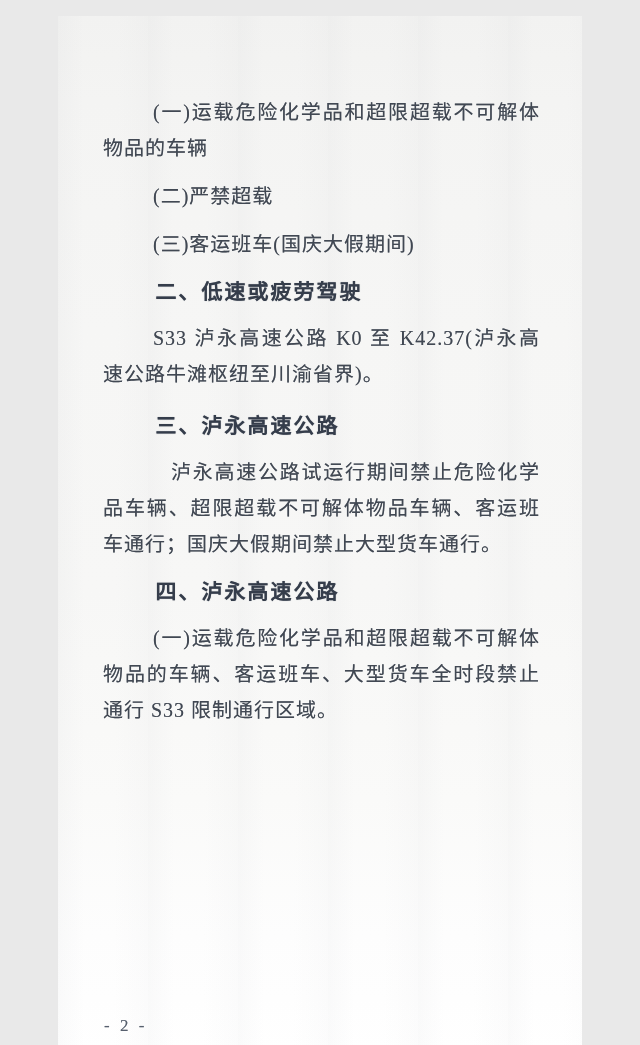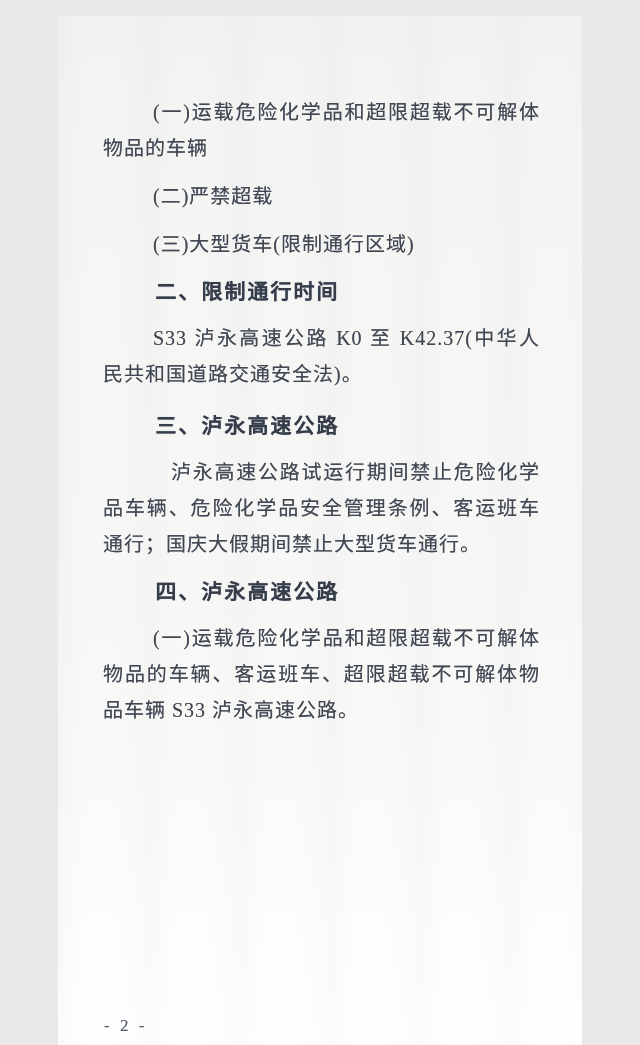--- a/index.html
+++ b/index.html
@@ -72,27 +72,27 @@
   }
 </style>
 </head>
 <body>
 
 <div class="page">
   <div class="content">
 
     <div class="block">(一)运载危险化学品和超限超载不可解体物品的车辆</div>
     <div class="block">(二)严禁超载</div>
-    <div class="block">(三)大型货车(限制通行区域)</div>
+    <div class="block">(三)客运班车(国庆大假期间)</div>
 
-    <div class="block heading">二、限制通行时间</div>
-    <div class="block mb16">S33 泸永高速公路 K0 至 K42.37(中华人民共和国道路交通安全法)。</div>
+    <div class="block heading">二、低速或疲劳驾驶</div>
+    <div class="block mb16">S33 泸永高速公路 K0 至 K42.37(泸永高速公路牛滩枢纽至川渝省界)。</div>
 
     <div class="block heading">三、泸永高速公路</div>
-    <div class="block indent3">泸永高速公路试运行期间禁止危险化学品车辆、危险化学品安全管理条例、客运班车通行；国庆大假期间禁止大型货车通行。</div>
+    <div class="block indent3">泸永高速公路试运行期间禁止危险化学品车辆、超限超载不可解体物品车辆、客运班车通行；国庆大假期间禁止大型货车通行。</div>
 
     <div class="block heading">四、泸永高速公路</div>
-    <div class="block">(一)运载危险化学品和超限超载不可解体物品的车辆、客运班车、超限超载不可解体物品车辆 S33 泸永高速公路。</div>
+    <div class="block">(一)运载危险化学品和超限超载不可解体物品的车辆、客运班车、大型货车全时段禁止通行 S33 限制通行区域。</div>
 
   </div>
 
   <div class="page-number">- 2 -</div>
 </div>
 
 </body></html>

